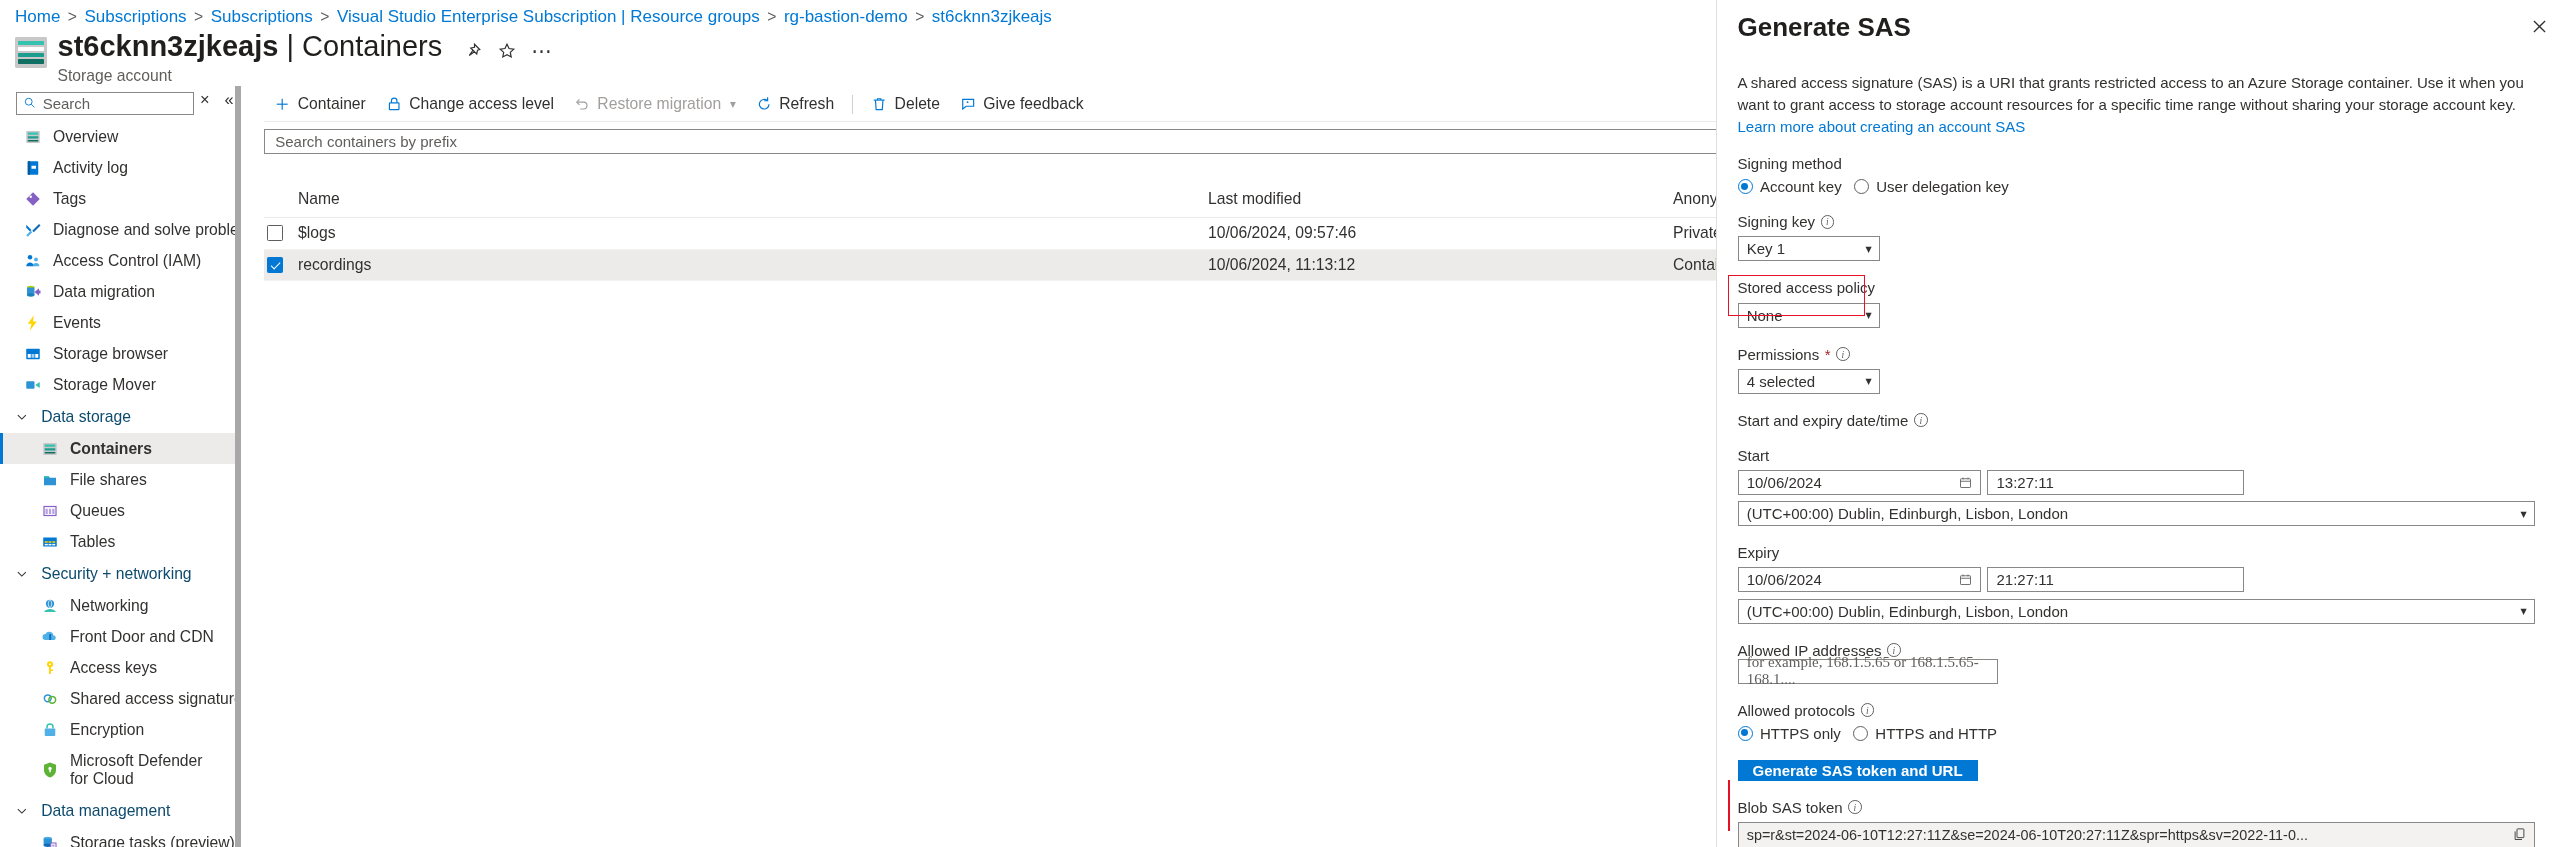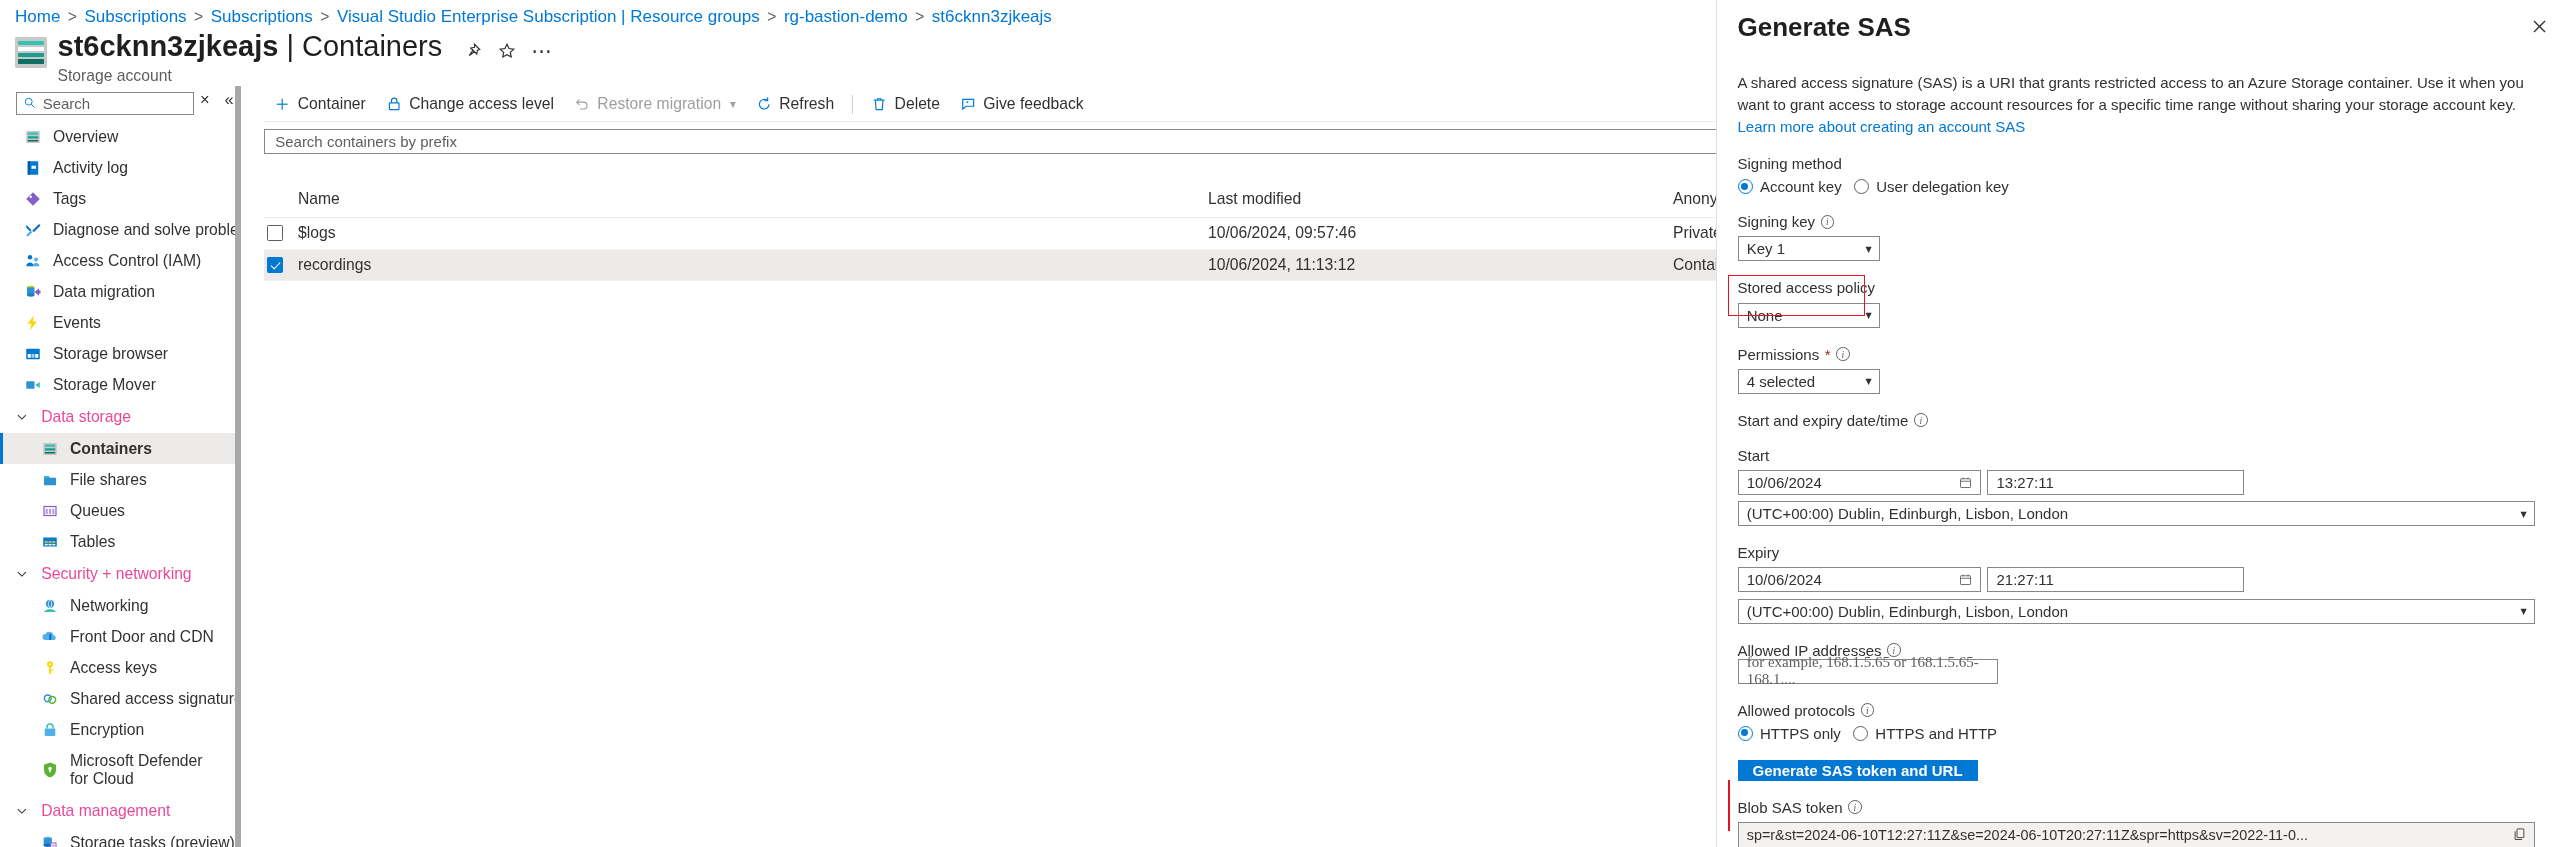--- a/index.html
+++ b/index.html
@@ -85,21 +85,21 @@
   .navitem .nicon svg { width: 18px; height: 18px; }
   .navitem.selected { background: #edebe9; font-weight: 600; }
   .navitem.selected::before {
     content: ""; position: absolute; left: 0; top: 0; bottom: 0; width: 3.4px; background: #0078d4;
   }
   .navitem.indent { padding-left: 40px; }
   .navitem.twoline { height: 49px; align-items: center; }
   .navitem.twoline .lbl { white-space: normal; line-height: 1.15; max-width: 144px; }
   .navgroup {
     display: flex; align-items: center; height: 33px;
-    padding-left: 15px; font-size: 15.7px; color: #ec4899; cursor: pointer;
+    padding-left: 15px; font-size: 15.7px; color: #0c4a6e; cursor: pointer;
   }
   .navgroup .chev { width: 18px; margin-right: 8.2px; display:flex; align-items:center;}
   .navgroup .chev svg { width: 13.7px; height: 13.7px; stroke: #323130; stroke-width: 1.8; fill: none; }
 
   .nav-scrollbar {
     position: absolute; left: 235px; top: 86px; width: 6.2px; height: 762px; background: #e6e6e6;
   }
   .nav-scrollbar .thumb { position: absolute; top: 0; left: 0; width: 6.2px; height: 762px; background: #a8a8a8; }
 
   

